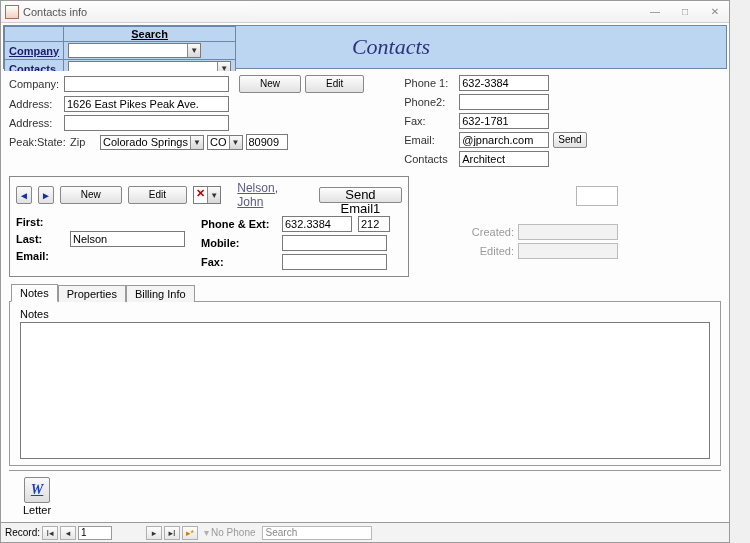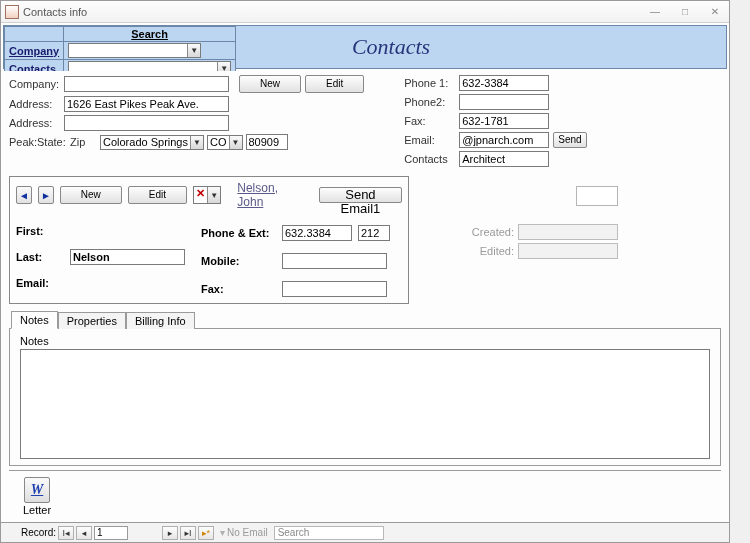--- a/index.html
+++ b/index.html
@@ -157,21 +157,21 @@
     border-radius: 2px;
   }
   .redx { color: #c00000; font-weight: bold; font-size: 12px; }
   .personlink {
     color: #5a5a8a;
     text-decoration: underline;
     font-size: 12px;
     margin-left: 10px;
     cursor: pointer;
   }
-  .subrow { display: flex; align-items: center; margin-top: 12px; gap: 6px; }
+  .subrow { display: flex; align-items: center; margin-top: 3px; gap: 6px; }
   .sublbl { width: 48px; font-weight: bold; font-size: 11px; }
   .sublbl2 { width: 75px; font-weight: bold; font-size: 11px; }
 
   .rightmeta .mrow { display: flex; align-items: center; margin-bottom: 3px; }
   .rightmeta .mlbl { width: 55px; color: #333; font-size: 11px; text-align: left; }
   .rightmeta .greyed { color: #9a9a9a; }
   .readonlybox {
     border: 1px solid #bcbcbc;
     background: #f2f2f2;
     height: 16px; width: 100px;
@@ -247,21 +247,21 @@
     text-decoration: underline;
     font-size: 14px;
   }
   .recordbar {
     height: 20px;
     border-top: 1px solid #9a9a9a;
     background: #f3f3f3;
     display: flex;
     align-items: center;
     font-size: 10px;
-    padding: 0 20px;
+    padding: 0 4px;
     gap: 2px;
   }
   .recbtn {
     border: 1px solid #b0b0b0;
     background: linear-gradient(#fdfdfd,#e6e6e6);
     width: 16px; height: 14px;
     display: inline-flex; align-items: center; justify-content: center;
     font-size: 9px; color: #333; cursor: pointer;
   }
   .recin {
@@ -403,21 +403,21 @@
           <span style="flex:1;"></span>
           <button class="btn small" style="font-size:13px;">Send Email1</button>
         </div>
         <div style="display:flex; gap:10px; margin-top:4px;">
           <div style="flex:0 0 175px;">
             <div class="subrow">
               <span class="sublbl">First:</span>
             </div>
             <div class="subrow">
               <span class="sublbl">Last:</span>
-              <input class="textin" style="width: 115px; font-weight: bold;" value="Nelson">
+              <input class="textin" style="width: 115px;" value="Nelson">
             </div>
             <div class="subrow">
               <span class="sublbl">Email:</span>
             </div>
           </div>
           <div style="flex:1;">
             <div class="subrow">
               <span class="sublbl2">Phone &amp; Ext:</span>
               <input class="textin" style="width: 70px;" value="632.3384">
               <input class="textin" style="width: 32px;" value="212">
@@ -481,18 +481,18 @@
     <span>Record:</span>
     <span class="recbtn">I◂</span>
     <span class="recbtn">◂</span>
     <input class="recin" value="1" style="">
     <span style="width:30px;"></span>
     <span class="recbtn">▸</span>
     <span class="recbtn">▸I</span>
     <span class="recbtn" style="color:#d08000;">▸*</span>
     <span class="nofilter">
       <span style="color:#b0b0b0;">▾</span>
-      <span>No Email</span>
+      <span>No Phone</span>
     </span>
     <input class="searchbarin" value="Search" style="">
   </div>
 
 </div>
 
 </body></html>

